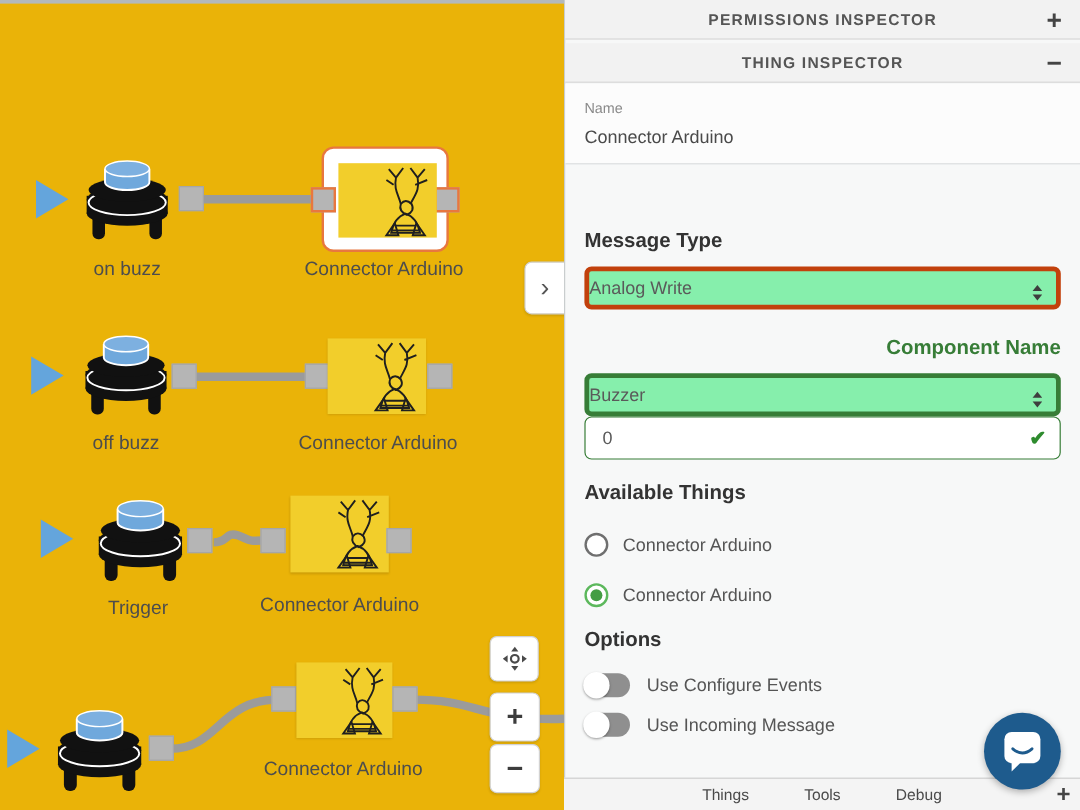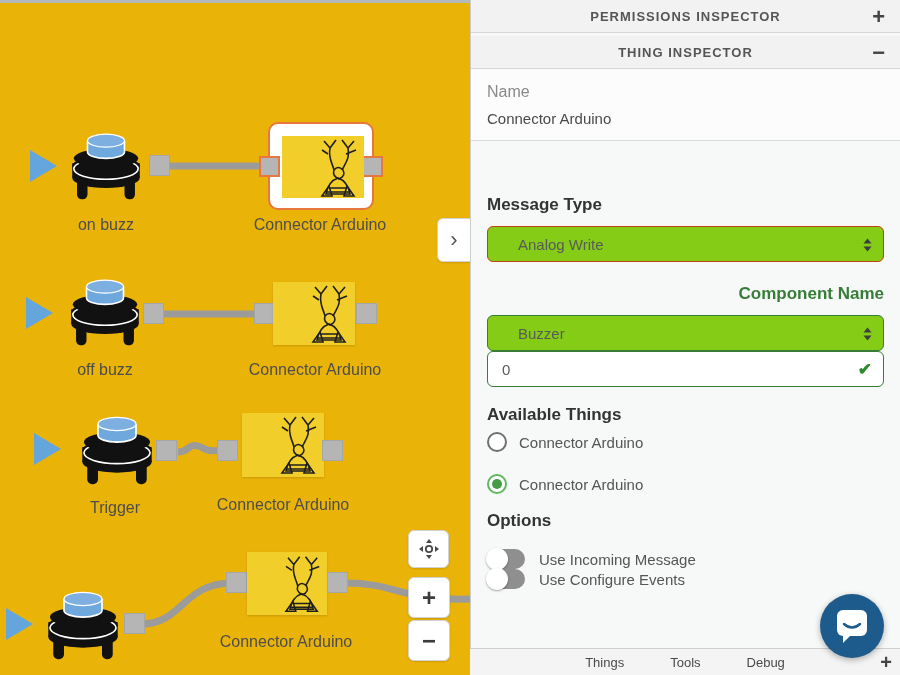--- a/index.html
+++ b/index.html
@@ -30,28 +30,28 @@
   .panel { position:absolute; left:470px; top:0; width:430px; height:675px; background:#f7f8f8; border-left:1px solid #c9cdce; }
   .panel-header { position:relative; height:33px; background:#f2f2f2; border-bottom:1px solid #d7d7d7;
                   display:flex; align-items:center; justify-content:center;
                   font-size:13px; font-weight:bold; letter-spacing:1px; color:#555; }
   .panel-header.second { margin-top:3px; }
   .hdr-icon { position:absolute; right:14px; top:0; height:33px; display:flex; align-items:center;
               font-size:22px; font-weight:bold; color:#444; cursor:pointer; }
   .panel-body { position:absolute; top:70px; left:0; right:0; bottom:27px; overflow:hidden; }
 
   .name-block { background:#fcfcfc; border-bottom:1px solid #dadcde; padding:13px 16px 9px; }
-  .field-caption { font-size:16px; color:#8a8a8a; margin-bottom:9px; }
+  .field-caption { font-size:12px; color:#8a8a8a; margin-bottom:9px; }
   .name-value { font-size:15px; color:#4a4a4a; padding-bottom:4px; }
 
   .form { padding:0 16px; }
   .flabel { font-size:17px; font-weight:bold; color:#333; }
   .flabel.green { color:#377d37;text-align:right; }
-  .selectbox { position:relative; height:36px; background:#84cc16; border:1px solid #c2410c; border-radius:6px;
-               display:flex; align-items:center; padding:0 30px 0 30px; font-size:15px; color:#5a5a5a; cursor:pointer; }
+  .selectbox { position:relative; height:36px; background:#86efac; border:4px solid #c2410c; border-radius:6px;
+               display:flex; align-items:center; padding:0 30px 0 0; font-size:15px; color:#5a5a5a; cursor:pointer; }
   .selectbox.green { border-color:#377d37; }
   .sel-arrows { position:absolute; right:10px; top:10px; }
   .textfield { position:relative; }
   .textfield input { width:100%; height:36px; background:#fff; border:1px solid #377d37; border-radius:6px;
                      padding:0 34px 0 14px; font-size:15px; color:#5a5a5a; font-family:"Liberation Sans",sans-serif; }
   .valid-check { position:absolute; right:12px; top:8px; color:#2e8b2e; font-size:17px; font-weight:bold; }
 
   .radio-row { display:flex; align-items:center; height:22px; cursor:pointer; }
   .radio { width:20px; height:20px; border-radius:50%; border:2px solid #6f6f6f; background:#fff; margin-right:12px;
            display:flex; align-items:center; justify-content:center; flex:0 0 auto; }
@@ -271,47 +271,47 @@
                 <path d="M1.5 9.5 L5.5 14.5 L9.5 9.5 Z" fill="#3e3e3e"></path>
               </svg>
           </span>
         </div>
 
         <div class="textfield">
           <input type="text" value="0" style="">
           <span class="valid-check">✔</span>
         </div>
 
-        <div class="flabel" style="margin-top:18px; margin-bottom:6px;">Available Things</div>
+        <div class="flabel" style="margin-top:18px; margin-bottom:22px;">Available Things</div>
         <div class="radio-row">
           <span class="radio">
               <span class="dot"></span>
             </span>
           <span class="radio-label">Connector Arduino</span>
         </div>
         <div class="radio-row" style="margin-top:20px;">
           <span class="radio sel">
               <span class="dot"></span>
             </span>
           <span class="radio-label">Connector Arduino</span>
         </div>
 
         <div class="flabel" style="margin-top:16px; margin-bottom:18px;">Options</div>
+        <div class="toggle-row">
+          <span class="toggle">
+              <span class="knob"></span>
+            </span>
+          <span class="toggle-label">Use Configure Events</span>
+        </div>
         <div class="toggle-row" style="margin-top:13px;">
           <span class="toggle">
               <span class="knob"></span>
             </span>
           <span class="toggle-label">Use Incoming Message</span>
         </div>
-        <div class="toggle-row">
-          <span class="toggle">
-              <span class="knob"></span>
-            </span>
-          <span class="toggle-label">Use Configure Events</span>
-        </div>
 
       </div>
     </div>
   </div>
 
   <div class="bottom-bar">
     <span class="bottom-tab">Things</span>
     <span class="bottom-tab">Tools</span>
     <span class="bottom-tab">Debug</span>
     <span class="bar-add">+</span>

